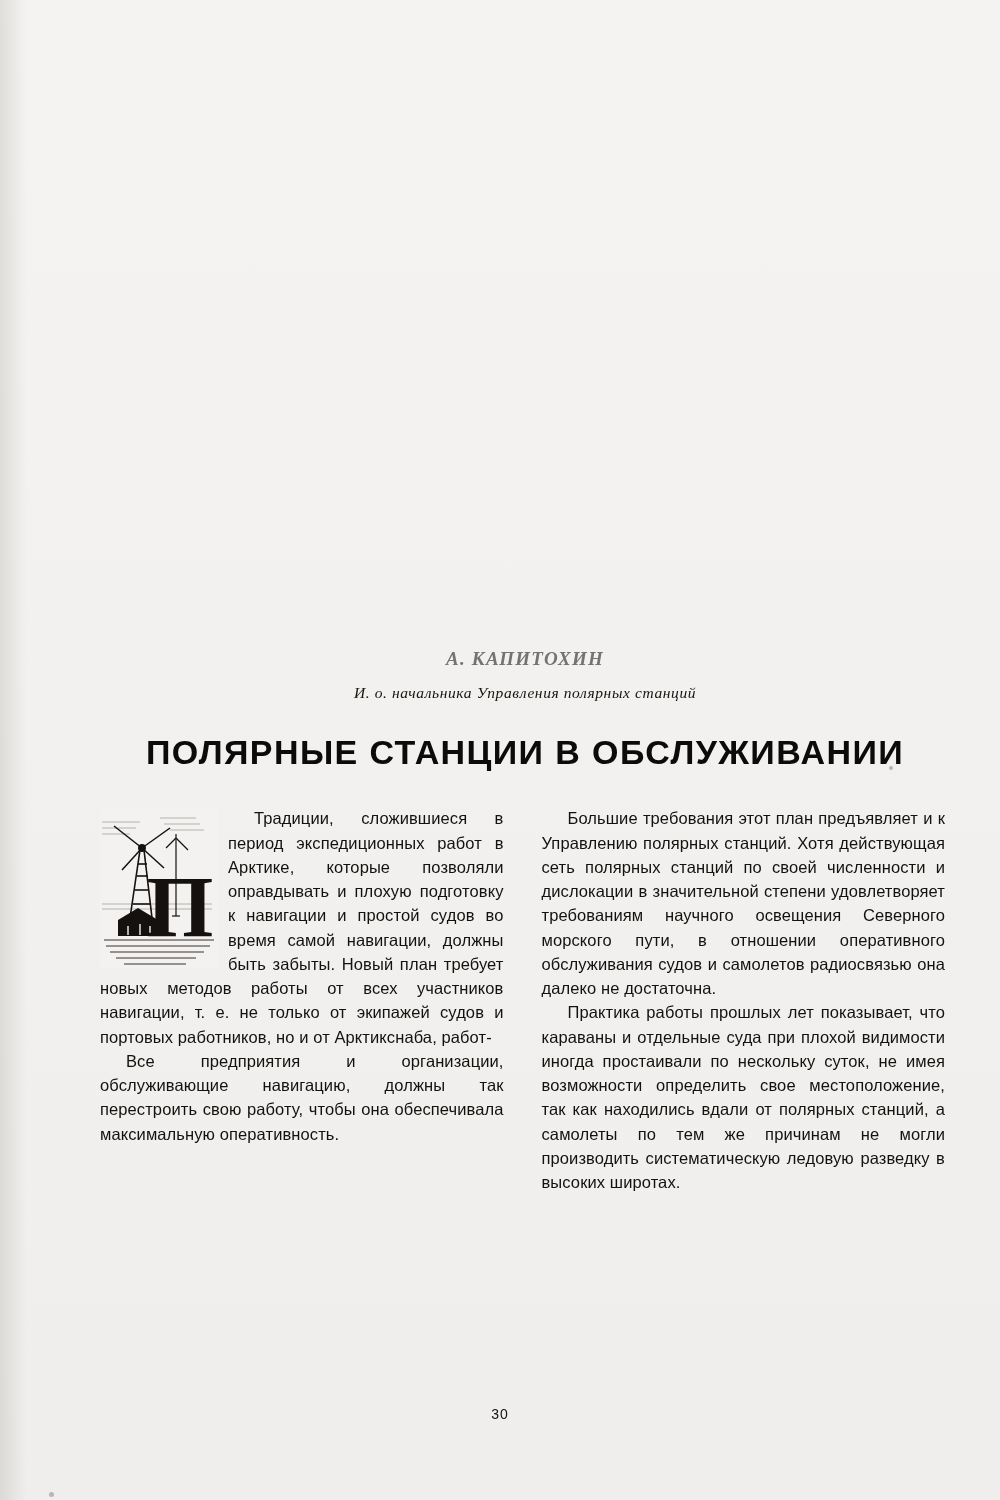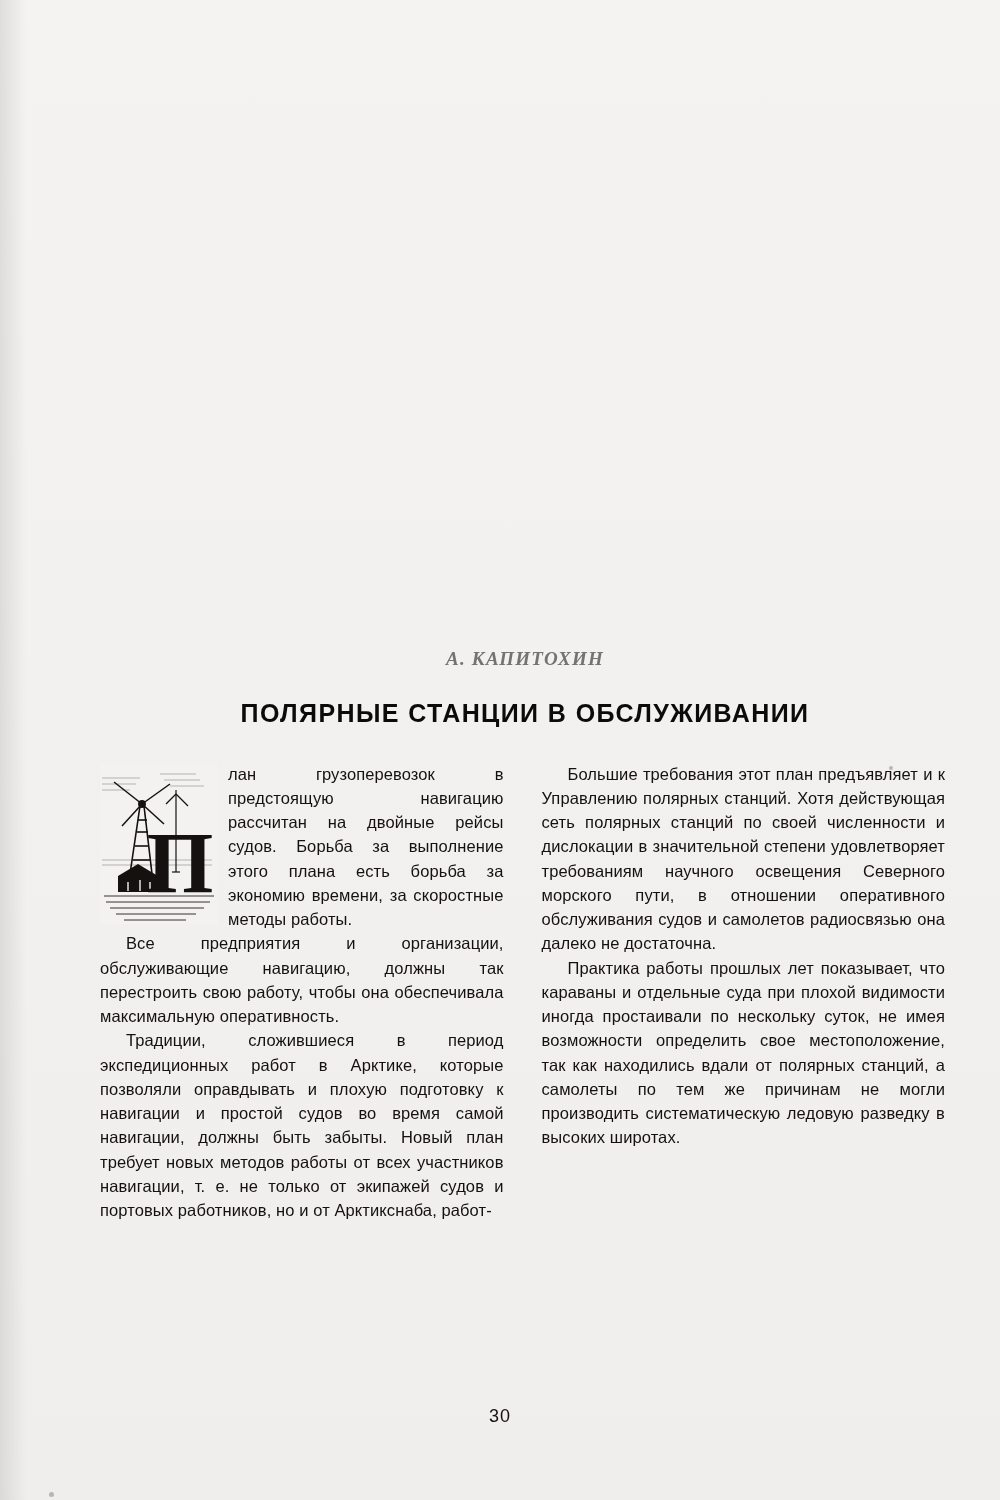--- a/index.html
+++ b/index.html
@@ -48,21 +48,21 @@
     text-align: center;
     font-style: italic;
     font-size: 15.5px;
     letter-spacing: 0.6px;
     margin-top: 14px;
     color: #17140f;
   }
   .title {
     text-align: center;
     font-family: "Liberation Sans", sans-serif;
-    font-size: 25px;
+    font-size: 34px;
     font-weight: bold;
     letter-spacing: 1.4px;
     margin-top: 26px;
     line-height: 1.42;
     color: #0d0b09;
   }
   .title .line2 {
     display: block;
     letter-spacing: 2.4px;
   }
@@ -98,21 +98,21 @@
   .dropfig svg {
     display: block;
   }
   .pagenum {
     position: absolute;
     left: 0;
     top: 1406px;
     width: 1000px;
     text-align: center;
     font-family: "Liberation Sans", sans-serif;
-    font-size: 18px;
+    font-size: 14px;
     color: #16120f;
     letter-spacing: 1px;
   }
   .speck {
     position: absolute;
     background: #b9b6b1;
     border-radius: 50%;
   }
   .speck.s1 { left: 49px; top: 1492px; width: 5px; height: 5px; }
   .speck.s2 { left: 889px; top: 766px; width: 4px; height: 4px; }
@@ -126,20 +126,21 @@
 </head>
 <body>
 
 <div class="page">
   <div class="paper-tint"></div>
   <div class="edge-shade"></div>
 
   <div class="content">
 
     <div class="byline">А. КАПИТОХИН</div>
+    <div class="subbyline">И. о. начальника Управления полярных станций</div>
 
     <div class="title">
       <span>ПОЛЯРНЫЕ  СТАНЦИИ  В  ОБСЛУЖИВАНИИ</span>
     </div>
 
     <div class="columns">
 
       <div class="col">
 
         <div class="dropfig">
@@ -199,23 +200,22 @@
               <line x1="24" y1="156" x2="86" y2="156"></line>
             </g>
 
             <g fill="#14110f">
               <rect x="62" y="104" width="0" height="0"></rect>
             </g>
             <text x="80" y="128" font-family="Liberation Serif, serif" font-size="86" font-weight="bold" fill="#14110f" text-anchor="middle">П</text>
           </svg>
         </div>
 
-        <p class="noindent">лан грузоперевозок в предстоящую навигацию рассчитан на двойные рейсы судов. Борьба за выполнение этого плана есть борьба за экономию времени, за скоростные методы работы.</p>
+        <p>Традиции, сложившиеся в период экспедиционных работ в Арктике, которые позволяли оправдывать и плохую подготовку к навигации и простой судов во время самой навигации, должны быть забыты. Новый план требует новых методов работы от всех участников навигации, т. е. не только от экипажей судов и портовых работников, но и от Арктикснаба, работ-</p>
         <p>Все предприятия и организации, обслуживающие навигацию, должны так перестроить свою работу, чтобы она обеспечивала максимальную оперативность.</p>
-        <p>Традиции, сложившиеся в период экспедиционных работ в Арктике, которые позволяли оправдывать и плохую подготовку к навигации и простой судов во время самой навигации, должны быть забыты. Новый план требует новых методов работы от всех участников навигации, т. е. не только от экипажей судов и портовых работников, но и от Арктикснаба, работ-</p>
       </div>
 
       <div class="col">
         <p>Большие требования этот план предъявляет и к Управлению полярных станций. Хотя действующая сеть полярных станций по своей численности и дислокации в значительной степени удовлетворяет требованиям научного освещения Северного морского пути, в отношении оперативного обслуживания судов и самолетов радиосвязью она далеко не достаточна.</p>
         <p>Практика работы прошлых лет показывает, что караваны и отдельные суда при плохой видимости иногда простаивали по нескольку суток, не имея возможности определить свое местоположение, так как находились вдали от полярных станций, а самолеты по тем же причинам не могли производить систематическую ледовую разведку в высоких широтах.</p>
       </div>
 
     </div>
   </div>
 

